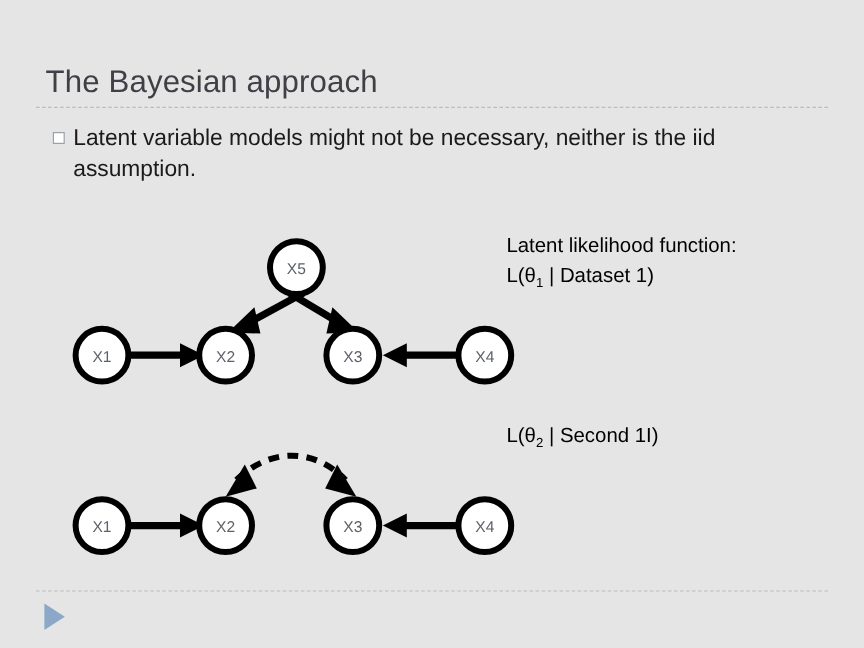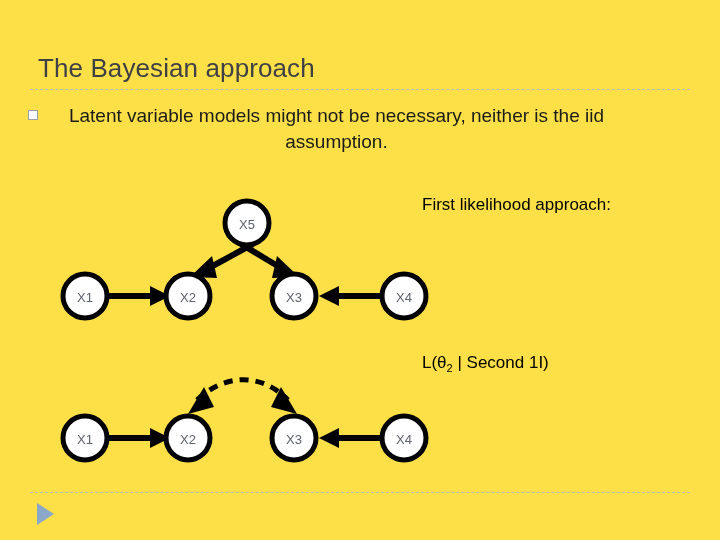--- a/index.html
+++ b/index.html
@@ -13,22 +13,21 @@
     position: relative;
     overflow: hidden;
     font-family: "Liberation Sans", sans-serif;
     -webkit-font-smoothing: antialiased;
   }
 
   
   #slide {
     position: absolute;
     inset: 0;
-    background: #fde047;
-    text-align: center;
+    background: #e5e5e5;
   }
 
   
   #slide-title {
     position: absolute;
     left: 38px;
     top: 52px;
     font-size: 26px;
     line-height: 32px;
     color: #3f3f46;
@@ -41,21 +40,21 @@
     left: 30px;
     top: 89px;
     width: 660px;
     height: 0;
     border-top: 1px dashed #b9bcc4;
   }
 
   
   #bullet-block {
     position: absolute;
-    left: 28px;
+    left: 44px;
     top: 103px;
     width: 600px;
   }
   .bullet-row {
     display: flex;
     align-items: flex-start;
   }
   .bullet-marker {
     width: 10px;
     height: 10px;
@@ -232,21 +231,22 @@
       <circle class="node-circle" cx="294" cy="83" r="22"></circle>
       <text class="node-label" x="294" y="84">X3</text>
     </g>
     <g>
       <circle class="node-circle" cx="404" cy="83" r="22"></circle>
       <text class="node-label" x="404" y="84">X4</text>
     </g>
   </svg>
 
   <div class="caption" id="caption-first">
-    <div>First likelihood approach:</div>
+    <div>Latent likelihood function:</div>
+    <div><span>L(θ</span><span class="sub">1</span><span> | Dataset 1)</span></div>
   </div>
 
   <div class="caption" id="caption-second">
     <div><span>L(θ</span><span class="sub">2</span><span> | Second 1I)</span></div>
   </div>
 
   <div id="footer-rule"></div>
   <div id="footer-nav"></div>
 
 </div>

